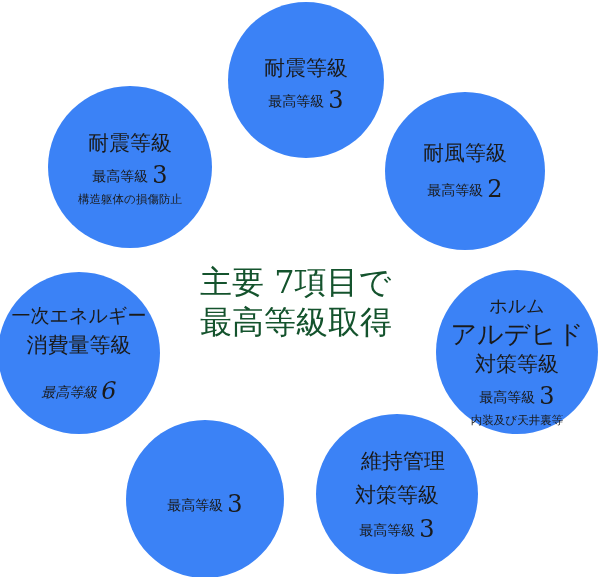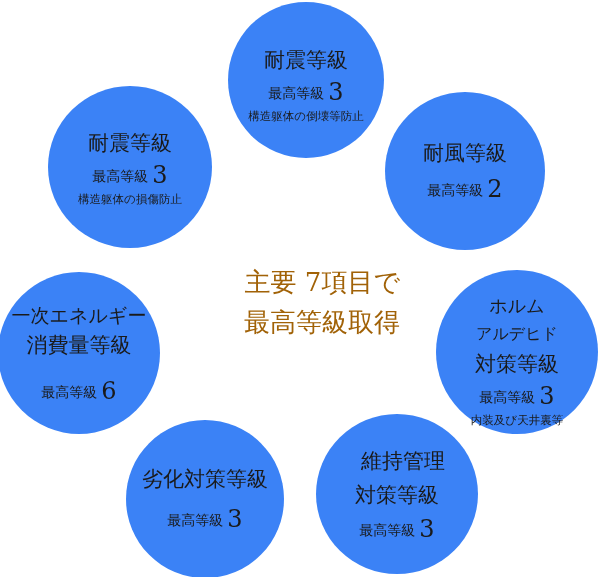--- a/index.html
+++ b/index.html
@@ -5,78 +5,76 @@
     html, body { margin: 0; padding: 0; background: #ffffff; }
     body { width: 600px; height: 577px; position: relative; overflow: hidden;
            font-family: "DejaVu Serif", "Liberation Serif", serif; color: #1a1a1a; }
     .circle { position: absolute; border-radius: 50%; background: #3b82f6;
               display: flex; flex-direction: column; align-items: center; justify-content: center;
               text-align: center; box-sizing: border-box; }
     .title { font-size: 21px; line-height: 30px; letter-spacing: 0px; white-space: nowrap; }
     .grade { font-size: 14px; line-height: 30px; white-space: nowrap; margin-top: 2px; }
     .grade .num { font-size: 24px; margin-left: 4px; vertical-align: -2px; }
     .note { font-size: 11.5px; line-height: 16px; white-space: nowrap; }
-    .center-text { position: absolute; left: 200px; top: 262px; width: 200px; text-align: right;
-                   font-size: 26px; line-height: 40px; color: #a16207; }
+    .center-text { position: absolute; left: 200px; top: 262px; width: 200px; text-align: left;
+                   font-size: 32px; line-height: 40px; color: #14532d; }
   </style>
 </head>
 <body>
 
 <div class="center-text">
   <div>主要 7項目で</div>
   <div>最高等級取得</div>
 </div>
 
 <div class="circle" style="left:228px; top:2px; width:156px; height:156px; padding-top:8px;">
   <div class="title">耐震等級</div>
   <div class="grade">
     <span>最高等級</span><span class="num">3</span>
   </div>
-  <div class="note">構造躯体の倒壊等防止</div>
 </div>
 
 <div class="circle" style="left:48px; top:86px; width:164px; height:162px;">
   <div class="title">耐震等級</div>
   <div class="grade">
     <span>最高等級</span><span class="num">3</span>
   </div>
   <div class="note">構造躯体の損傷防止</div>
 </div>
 
 <div class="circle" style="left:385px; top:92px; width:160px; height:158px;">
   <div class="title">耐風等級</div>
   <div class="grade" style="margin-top:6px;">
     <span>最高等級</span><span class="num">2</span>
   </div>
 </div>
 
 <div class="circle" style="left:436px; top:270px; width:162px; height:164px; padding-top:16px;">
   <div class="title" style="font-size:18px; line-height:26px;">ホルム</div>
-  <div class="title" style="font-size:16px; line-height:30px;">アルデヒド</div>
+  <div class="title" style="font-size:26px; line-height:30px;">アルデヒド</div>
   <div class="title">対策等級</div>
   <div class="grade">
     <span>最高等級</span><span class="num">3</span>
   </div>
   <div class="note">内装及び天井裏等</div>
 </div>
 
 <div class="circle" style="left:316px; top:414px; width:162px; height:160px;">
   <div class="title" style="line-height:34px;margin-left:12px;">維持管理</div>
   <div class="title" style="line-height:34px;">対策等級</div>
   <div class="grade">
     <span>最高等級</span><span class="num">3</span>
   </div>
 </div>
 
 <div class="circle" style="left:126px; top:420px; width:158px; height:158px;">
-  <div class="title">劣化対策等級</div>
   <div class="grade" style="margin-top:10px;">
     <span>最高等級</span><span class="num">3</span>
   </div>
 </div>
 
 <div class="circle" style="left:-2px; top:272px; width:162px; height:162px;">
   <div class="title" style="font-size:19px; line-height:30px;">一次エネルギー</div>
   <div class="title">消費量等級</div>
-  <div class="grade" style="margin-top:16px;">
+  <div class="grade" style="margin-top:16px;font-style:italic;">
     <span>最高等級</span><span class="num">6</span>
   </div>
 </div>
 
 </body></html>

